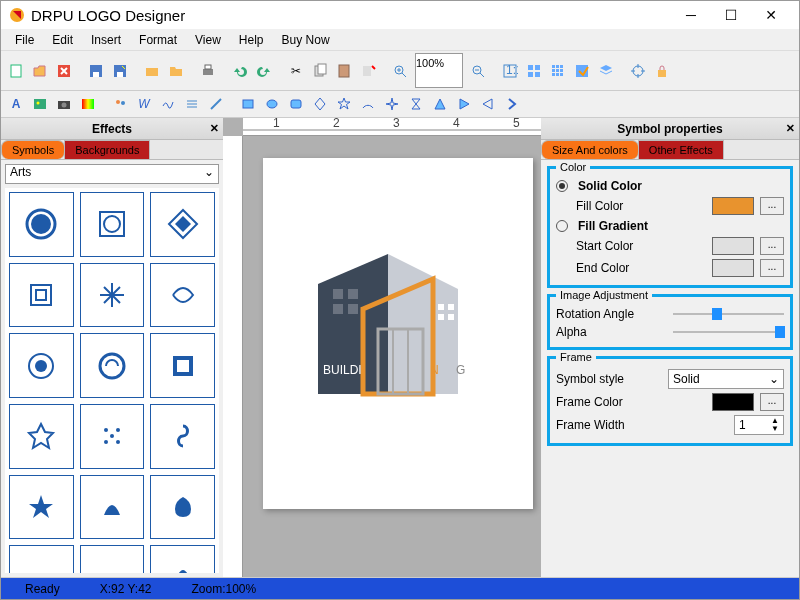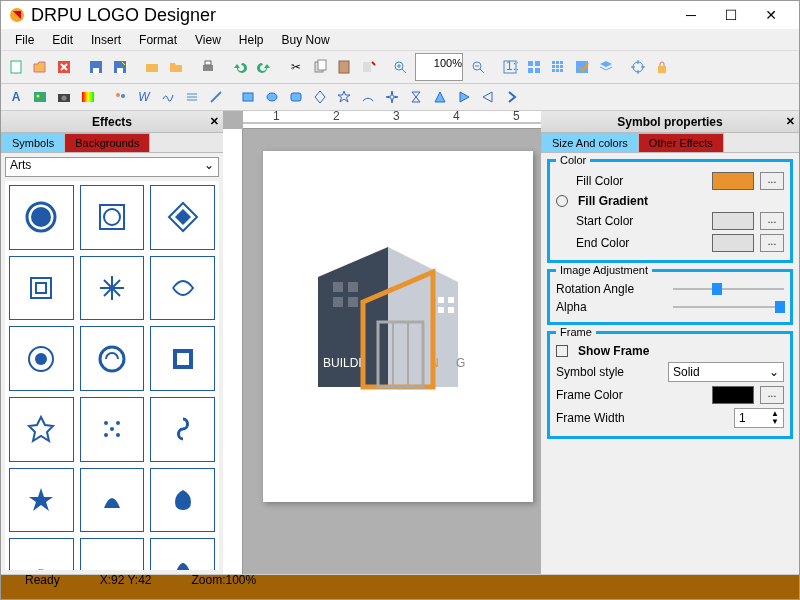--- a/index.html
+++ b/index.html
@@ -1,32 +1,32 @@
 <!DOCTYPE html>
 <html><head>
 <meta charset="utf-8">
 <style>
 * { box-sizing: border-box; margin: 0; padding: 0; font-family: "Segoe UI", Tahoma, sans-serif; font-size: 12px; }
 body { width: 800px; height: 600px; background: #fff; overflow: hidden; display: flex; flex-direction: column; border: 1px solid #999; }
 .titlebar { height: 28px; display: flex; align-items: center; padding: 0 8px; background: #fff; }
 .titlebar .logo { width: 16px; height: 16px; margin-right: 6px; }
-.titlebar .title { flex: 1; font-size: 18px; }
+.titlebar .title { flex: 1; font-size: 15px; }
 .titlebar .winbtn { width: 40px; height: 28px; display: flex; align-items: center; justify-content: center; font-size: 14px; }
 .menubar { height: 22px; display: flex; align-items: center; padding: 0 6px; gap: 2px; background: #f0f0f0; border-bottom: 1px solid #ddd; }
 .menubar .mitem { padding: 2px 8px; text-align: center; }
 .toolbar { display: flex; align-items: center; padding: 2px 4px; gap: 2px; background: #f0f0f0; border-bottom: 1px solid #ccc; flex-wrap: nowrap; }
 .tbtn { width: 22px; height: 22px; display: flex; align-items: center; justify-content: center; border: 1px solid transparent; }
-.zoom-box { width: 48px; height: 28px; border: 1px solid #999; background: #fff; font-size: 11px; text-align: right; line-height: 18px; margin: 0 2px; }
+.zoom-box { width: 48px; height: 35px; border: 1px solid #999; background: #fff; font-size: 11px; text-align: left; line-height: 18px; margin: 0 2px; }
 .content { flex: 1; display: flex; min-height: 0; background: #b0b0b0; }
 .panel-left { width: 222px; background: #f0f0f0; display: flex; flex-direction: column; }
 .panel-title { height: 22px; background: linear-gradient(#e8e8e8,#d8d8d8); display: flex; align-items: center; padding: 0 6px; font-weight: bold; position: relative; border-bottom: 1px solid #bbb; }
 .panel-title .close { position: absolute; right: 4px; font-size: 11px; }
 .tabs { display: flex; background: #e8e8e8; border-bottom: 1px solid #bbb; }
 .tab { padding: 3px 10px; border: 1px solid #bbb; border-bottom: none; background: #b91c1c; margin-right: -1px; font-size: 11px; }
-.tab.active { background: #7dd3fc; }
+.tab.active { background: #f97316; border-radius: 7px; }
 .cat-select { margin: 4px; width: calc(100% - 8px); height: 20px; border: 1px solid #999; background: #fff; font-size: 11px; padding: 0 4px; }
 .grid { flex: 1; overflow: auto; padding: 4px; display: grid; grid-template-columns: repeat(3, 1fr); gap: 6px; background: #fff; margin: 0 4px 4px; }
 .gcell { aspect-ratio: 1; border: 1px solid #1e5aa8; display: flex; align-items: center; justify-content: center; background: #fff; }
 .center { flex: 1; position: relative; background: #b0b0b0; display: flex; }
 .ruler-h { position: absolute; top: 0; left: 20px; right: 0; height: 18px; background: #fff; border-bottom: 1px solid #999; font-size: 9px; }
 .ruler-v { position: absolute; top: 18px; left: 0; width: 20px; bottom: 0; background: #fff; border-right: 1px solid #999; }
 .canvas-wrap { position: absolute; top: 40px; left: 40px; width: 270px; height: 351px; background: #fff; box-shadow: 2px 2px 6px rgba(0,0,0,.3); display: flex; align-items: center; justify-content: center; }
 .panel-right { width: 258px; background: #f0f0f0; display: flex; flex-direction: column; }
 .props { padding: 6px; font-size: 11px; }
 .group { border: 3px solid #0ea5e9; margin-bottom: 6px; padding: 6px 6px 4px; position: relative; }
@@ -36,21 +36,21 @@
 .swatch { width: 42px; height: 18px; border: 1px solid #666; }
 .dots { width: 24px; height: 18px; border: 1px solid #888; background: #eee; text-align: center; line-height: 14px; font-size: 10px; }
 .radio { width: 12px; height: 12px; border: 1px solid #555; border-radius: 50%; display: inline-flex; align-items: center; justify-content: center; margin-right: 4px; }
 .radio.checked::after { content: ""; width: 6px; height: 6px; background: #333; border-radius: 50%; }
 .cbx { width: 12px; height: 12px; border: 1px solid #555; margin-right: 4px; }
 .slider { flex: 1; height: 14px; position: relative; }
 .slider .track { position: absolute; top: 6px; left: 0; right: 0; height: 2px; background: #bbb; }
 .slider .thumb { position: absolute; top: 1px; width: 10px; height: 12px; background: #1e90ff; }
 .combo { flex: 1; height: 20px; border: 1px solid #999; background: #fff; padding: 0 4px; display: flex; align-items: center; justify-content: space-between; }
 .spin { width: 50px; height: 20px; border: 1px solid #999; background: #fff; display: flex; align-items: center; padding: 0 4px; }
-.statusbar { height: 22px; background: #a16207; border-top: 1px solid #ccc; display: flex; align-items: flex-end; padding: 12px 24px; gap: 40px; font-size: 11px; }
+.statusbar { height: 22px; background: #1d4ed8; border-top: 1px solid #ccc; display: flex; align-items: center; padding: 4px 24px; gap: 40px; font-size: 11px; }
 .bold { font-weight: bold; }
 </style>
 </head>
 <body>
 
 <div class="titlebar">
   <svg class="logo" viewBox="0 0 16 16">
       <circle cx="8" cy="8" r="7" fill="#f6a623"></circle>
       <path d="M4 4 L12 4 L12 12 Z" fill="#d0021b"></path>
     </svg>
@@ -497,20 +497,24 @@
       <span class="close">✕</span>
     </div>
     <div class="tabs">
       <div class="tab active">Size And colors</div>
       <div class="tab">Other Effects</div>
     </div>
     <div class="props">
 
       <div class="group">
         <div class="group-label">Color</div>
+        <div class="row">
+            <span class="radio checked"></span>
+            <label class="bold">Solid Color</label>
+          </div>
         <div class="row" style="padding-left:20px">
             <label>Fill Color</label>
             <div class="swatch" style="background:#e8932e"></div>
             <div class="dots">...</div>
           </div>
         <div class="row">
             <span class="radio"></span>
             <label class="bold">Fill Gradient</label>
           </div>
         <div class="row" style="padding-left:20px">
@@ -539,24 +543,20 @@
             <div class="slider">
               <div class="track"></div>
               <div class="thumb" style="left:92%"></div>
             </div>
           </div>
       </div>
 
       <div class="group">
         <div class="group-label">Frame</div>
         <div class="row">
-            <span class="cbx"></span>
-            <label class="bold">Show Frame</label>
-          </div>
-        <div class="row">
             <label>Symbol style</label>
             <div class="combo">
               <span>Solid</span>
               <span>⌄</span>
             </div>
           </div>
         <div class="row">
             <label>Frame Color</label>
             <div class="swatch" style="background:#000"></div>
             <div class="dots">...</div>

